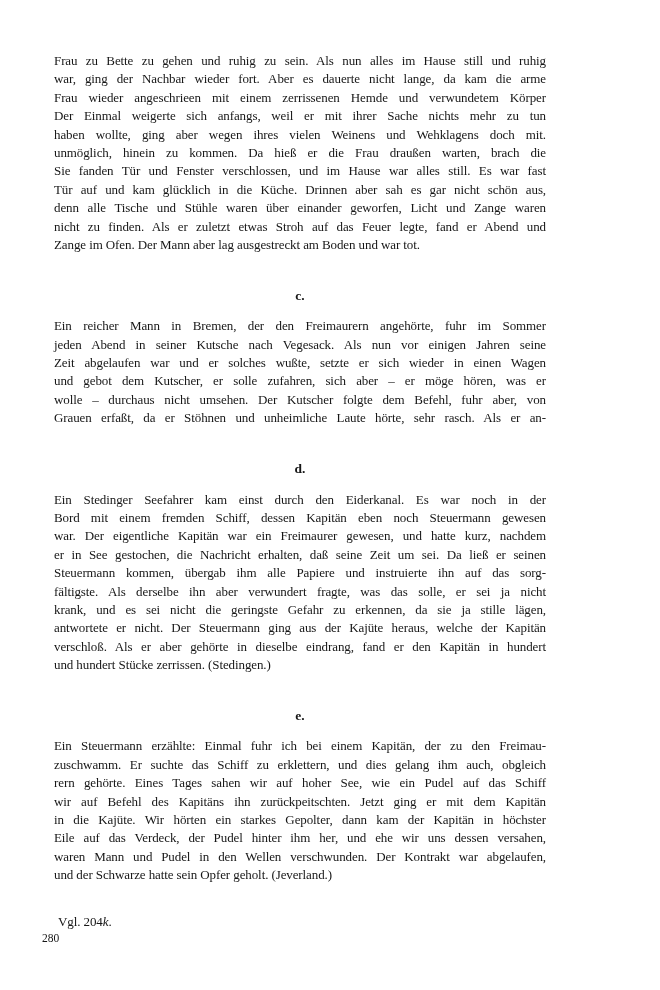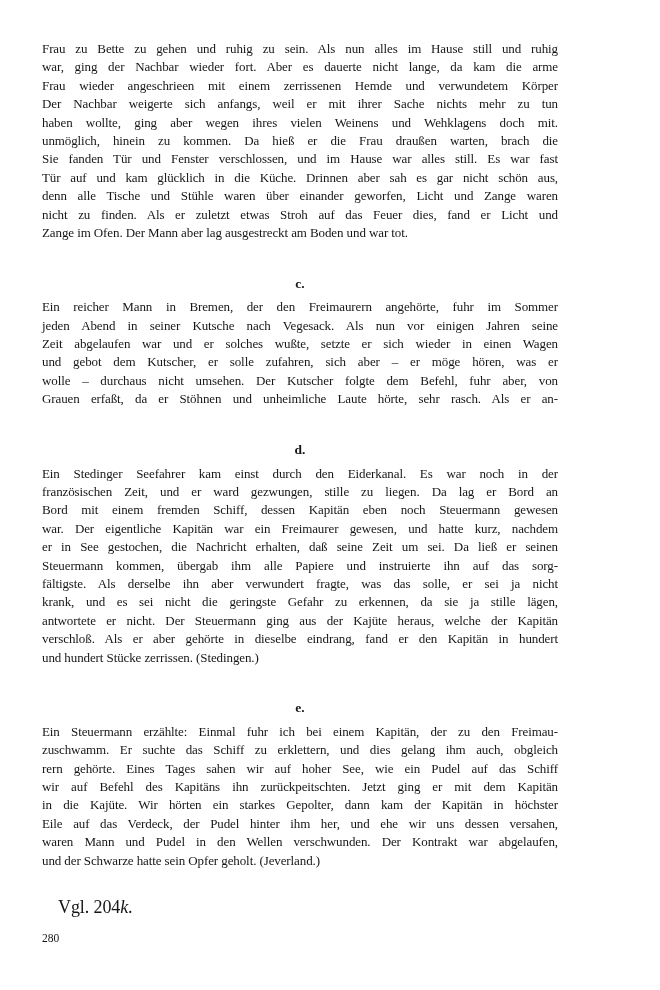--- a/index.html
+++ b/index.html
@@ -14,42 +14,42 @@
     font-family: "Liberation Serif", "DejaVu Serif", serif;
     color: #161616;
     overflow: hidden;
   }
   .text-column {
     position: absolute;
     top: 40px;
     left: 42px;
     width: 516px;
   }
-  .para { margin: 0; padding: 0; }
+  .para { margin: 12px; padding: 0; }
   .line {
     font-size: 13px;
     line-height: 18.4px;
     letter-spacing: -0.1px;
     white-space: nowrap;
     text-align: justify;
     text-align-last: justify;
   }
   .line.last {
     text-align-last: left;
   }
   .heading {
     font-size: 13.5px;
     line-height: 18.4px;
     font-weight: bold;
     text-align: center;
     margin-top: 32.4px;
     margin-bottom: 5px;
   }
   .reference {
-    font-size: 18px;
+    font-size: 13px;
     line-height: 18.4px;
     letter-spacing: -0.1px;
     text-indent: 16px;
     margin-top: 28px;
   }
   .page-number {
     position: absolute;
     left: 42px;
     top: 931px;
     font-size: 11.5px;
@@ -57,42 +57,41 @@
   }
 </style>
 </head>
 <body>
 
 <div class="text-column" id="text-column">
     <div class="para">
       <div class="line">Frau zu Bette zu gehen und ruhig zu sein. Als nun alles im Hause still und ruhig</div>
       <div class="line">war, ging der Nachbar wieder fort. Aber es dauerte nicht lange, da kam die arme</div>
       <div class="line">Frau wieder angeschrieen mit einem zerrissenen Hemde und verwundetem Körper</div>
-      <div class="line">Der Nachbar weigerte sich anfangs, weil er mit ihrer Sache nichts mehr zu tun</div>
+      <div class="line">Der Einmal weigerte sich anfangs, weil er mit ihrer Sache nichts mehr zu tun</div>
       <div class="line">haben wollte, ging aber wegen ihres vielen Weinens und Wehklagens doch mit.</div>
       <div class="line">unmöglich, hinein zu kommen. Da hieß er die Frau draußen warten, brach die</div>
       <div class="line">Sie fanden Tür und Fenster verschlossen, und im Hause war alles still. Es war fast</div>
       <div class="line">Tür auf und kam glücklich in die Küche. Drinnen aber sah es gar nicht schön aus,</div>
       <div class="line">denn alle Tische und Stühle waren über einander geworfen, Licht und Zange waren</div>
-      <div class="line">nicht zu finden. Als er zuletzt etwas Stroh auf das Feuer dies, fand er Licht und</div>
+      <div class="line">nicht zu finden. Als er zuletzt etwas Stroh auf das Feuer legte, fand er Abend und</div>
       <div class="line last">Zange im Ofen. Der Mann aber lag ausgestreckt am Boden und war tot.</div>
     </div>
     <div class="heading">c.</div>
     <div class="para">
       <div class="line">Ein reicher Mann in Bremen, der den Freimaurern angehörte, fuhr im Sommer</div>
       <div class="line">jeden Abend in seiner Kutsche nach Vegesack. Als nun vor einigen Jahren seine</div>
       <div class="line">Zeit abgelaufen war und er solches wußte, setzte er sich wieder in einen Wagen</div>
       <div class="line">und gebot dem Kutscher, er solle zufahren, sich aber – er möge hören, was er</div>
       <div class="line">wolle – durchaus nicht umsehen. Der Kutscher folgte dem Befehl, fuhr aber, von</div>
       <div class="line">Grauen erfaßt, da er Stöhnen und unheimliche Laute hörte, sehr rasch. Als er an-</div>
     </div>
     <div class="heading">d.</div>
     <div class="para">
       <div class="line">Ein Stedinger Seefahrer kam einst durch den Eiderkanal. Es war noch in der</div>
-      <div class="line">französischen Zeit, und er ward gezwungen, stille zu liegen. Da lag er Bord an</div>
       <div class="line">Bord mit einem fremden Schiff, dessen Kapitän eben noch Steuermann gewesen</div>
       <div class="line">war. Der eigentliche Kapitän war ein Freimaurer gewesen, und hatte kurz, nachdem</div>
       <div class="line">er in See gestochen, die Nachricht erhalten, daß seine Zeit um sei. Da ließ er seinen</div>
       <div class="line">Steuermann kommen, übergab ihm alle Papiere und instruierte ihn auf das sorg-</div>
       <div class="line">fältigste. Als derselbe ihn aber verwundert fragte, was das solle, er sei ja nicht</div>
       <div class="line">krank, und es sei nicht die geringste Gefahr zu erkennen, da sie ja stille lägen,</div>
       <div class="line">antwortete er nicht. Der Steuermann ging aus der Kajüte heraus, welche der Kapitän</div>
       <div class="line">verschloß. Als er aber gehörte in dieselbe eindrang, fand er den Kapitän in hundert</div>
       <div class="line last">und hundert Stücke zerrissen. (Stedingen.)</div>
     </div>

